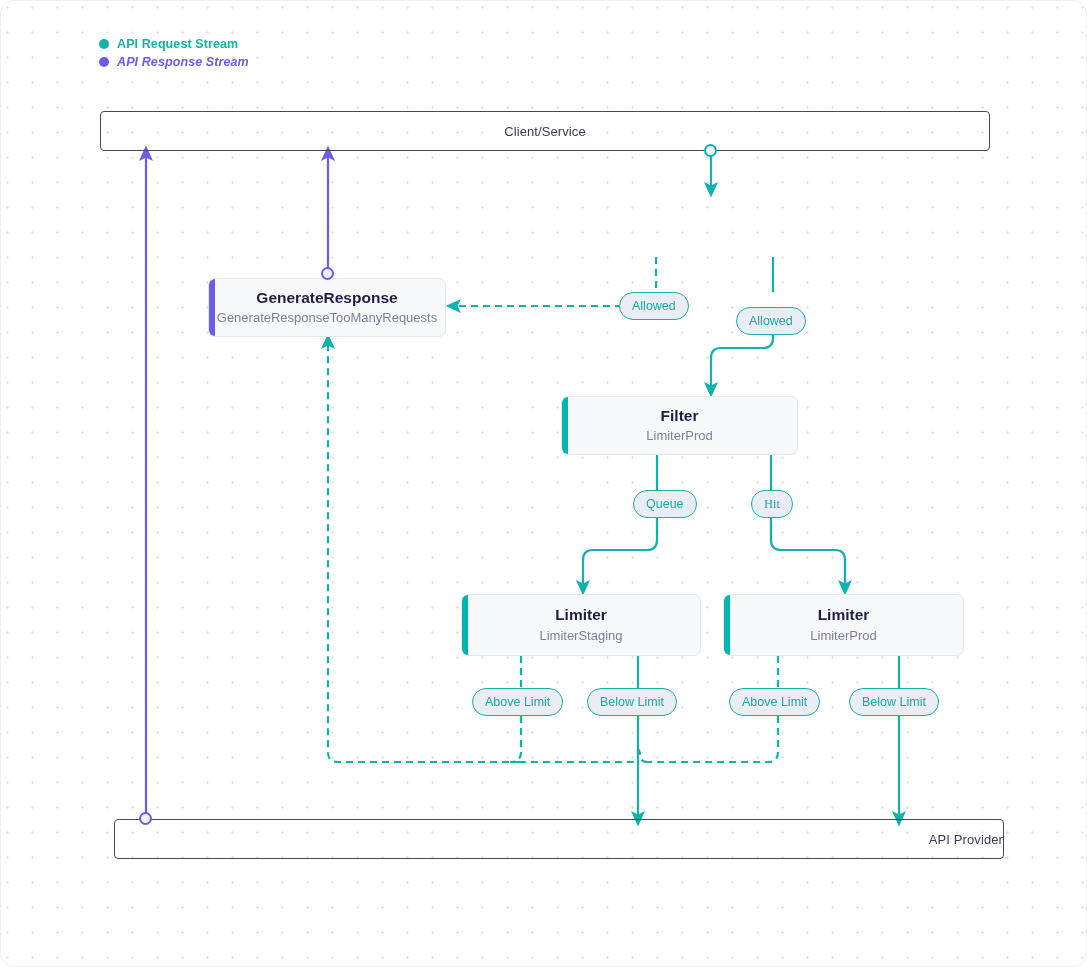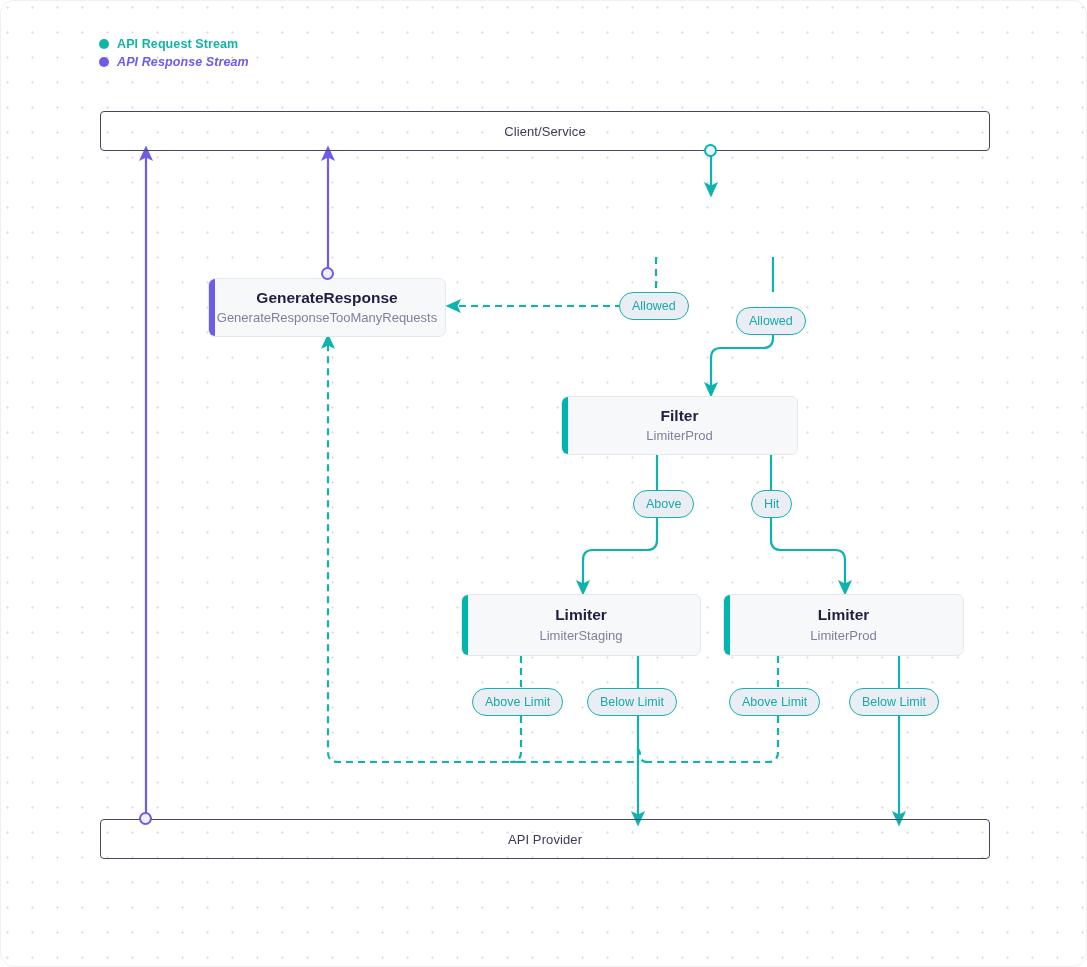--- a/index.html
+++ b/index.html
@@ -202,21 +202,21 @@
     <div class="legend-row legend-res">
       <span class="legend-dot"></span>
       <span class="legend-label">API Response Stream</span>
     </div>
   </div>
 
   <div class="bar" style="left:99px; top:110px; width:890px; height:40px;">
     <span class="bar-label">Client/Service</span>
   </div>
 
-  <div class="bar" style="left:99px; top:818px; width:890px; height:40px;">
+  <div class="bar" style="left:113px; top:818px; width:890px; height:40px;justify-content:flex-end;">
     <span class="bar-label">API Provider</span>
   </div>
 
 
   <div class="node purple" style="left:207px; top:277px; width:238px; height:59px;">
     <div class="node-title">GenerateResponse</div>
     <div class="node-sub">GenerateResponseTooManyRequests</div>
   </div>
 
   <div class="node" style="left:560px; top:395px; width:237px; height:59px;">
@@ -236,24 +236,24 @@
 
   <div class="pill" style="left:618px; top:291px;">
     <span class="pill-label">Allowed</span>
   </div>
 
   <div class="pill" style="left:735px; top:306px;">
     <span class="pill-label">Allowed</span>
   </div>
 
   <div class="pill" style="left:632px; top:489px;">
-    <span class="pill-label">Above</span>
-  </div>
-
-  <div class="pill" style="left:750px; top:489px;">
+    <span class="pill-label">Queue</span>
+  </div>
+
+  <div class="pill" style="left:750px; top:489px;font-family:Liberation Serif, serif;">
     <span class="pill-label">Hit</span>
   </div>
 
   <div class="pill" style="left:471px; top:687px;">
     <span class="pill-label">Above Limit</span>
   </div>
 
   <div class="pill" style="left:586px; top:687px;">
     <span class="pill-label">Below Limit</span>
   </div>

